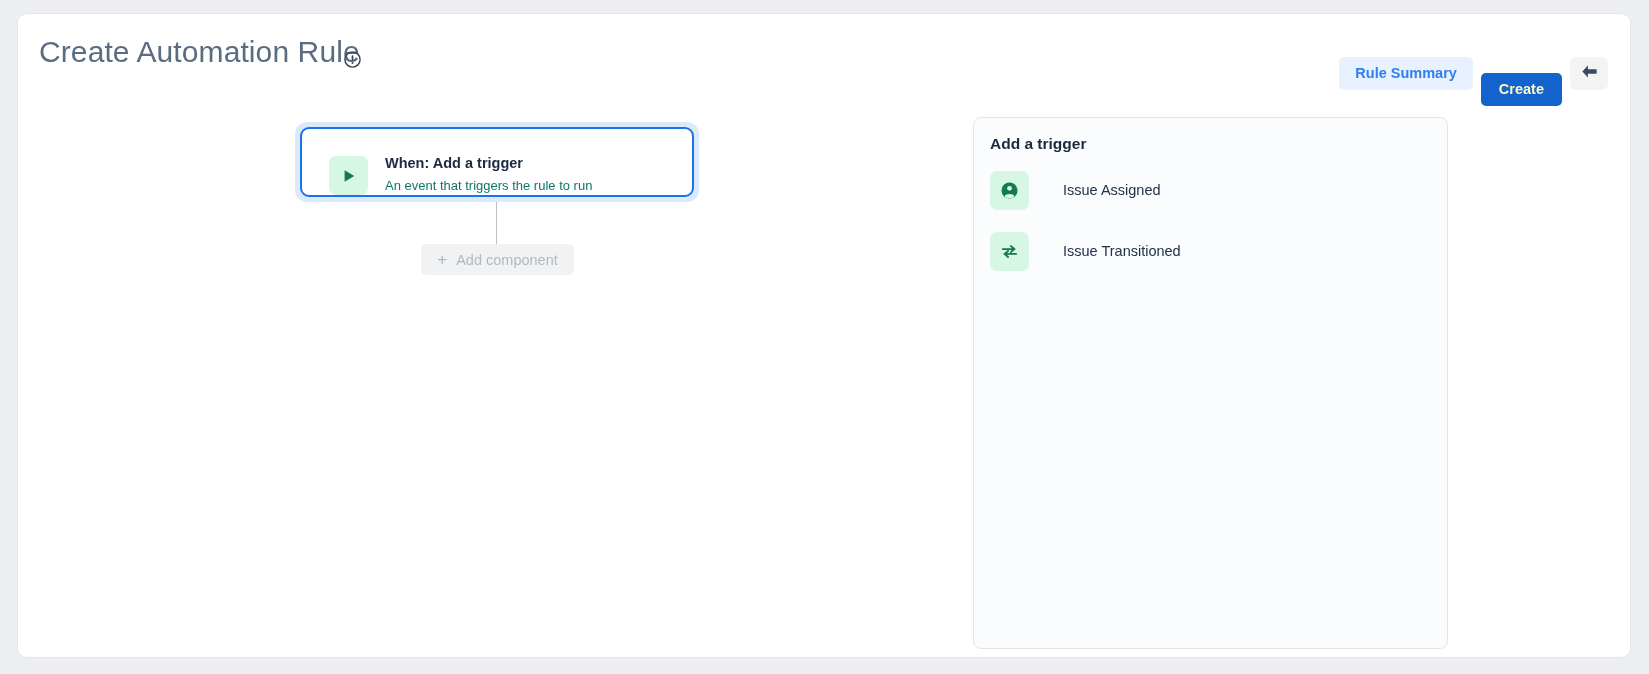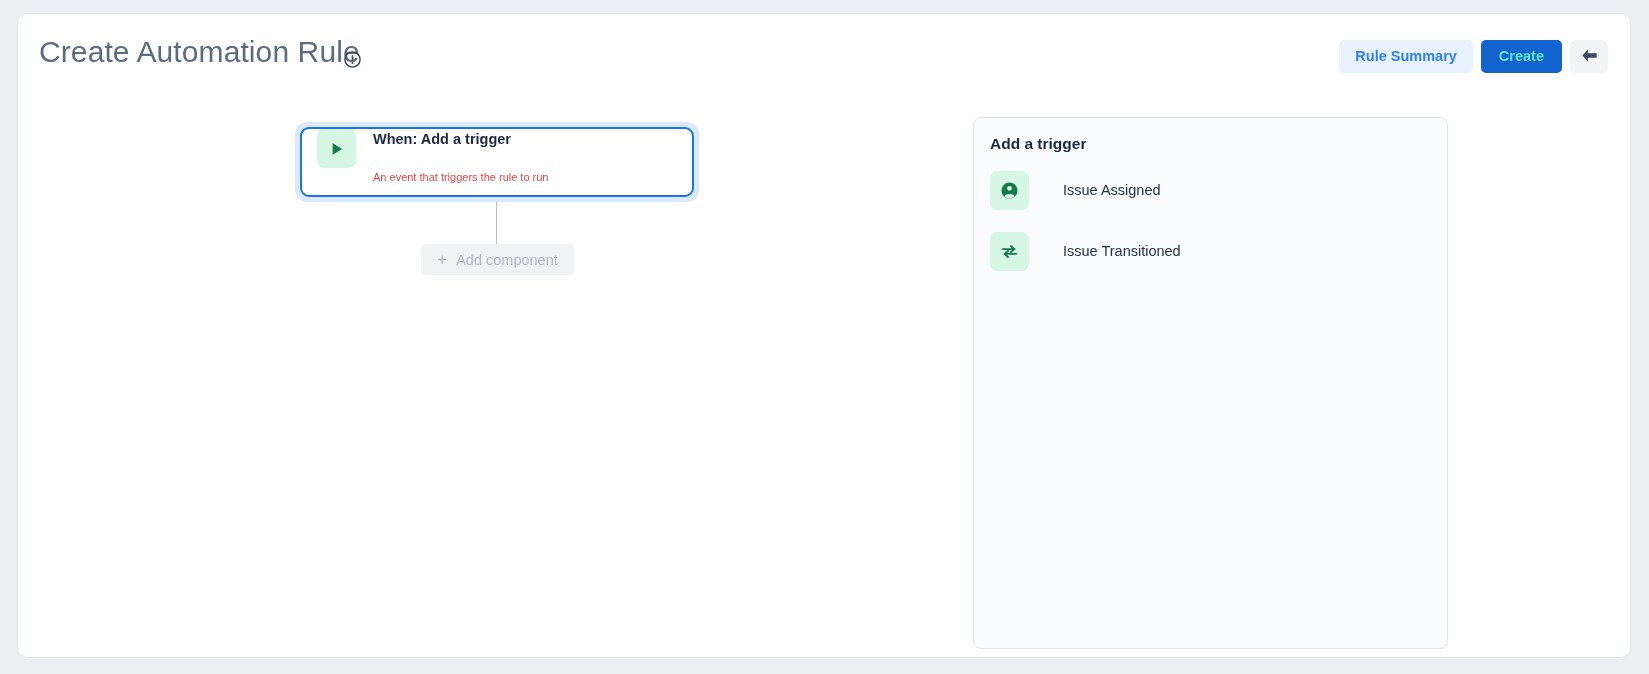--- a/index.html
+++ b/index.html
@@ -69,31 +69,32 @@
     border-radius: 5px;
     padding: 0 16px;
     height: 33px;
     line-height: 33px;
     cursor: pointer;
     white-space: nowrap;
     font-family: "Liberation Sans", sans-serif;
   }
   .btn-create {
     background: #1263cd;
-    color: #5eead4;
+    color: #fef9c3;
     font-size: 14.5px;
     font-weight: bold;
     border: none;
     border-radius: 5px;
     padding: 0 18px;
     height: 33px;
     line-height: 33px;
     cursor: pointer;
     white-space: nowrap;
     font-family: "Liberation Sans", sans-serif;
+    margin-top: 33px;
   }
   .btn-back {
     background: #f1f3f5;
     border: none;
     border-radius: 6px;
     width: 38px;
     height: 33px;
     display: flex;
     align-items: center;
     justify-content: center;
@@ -120,22 +121,22 @@
     box-sizing: border-box;
   }
   .trigger-card {
     width: 100%;
     height: 100%;
     background: #ffffff;
     border: 2px solid #1a73e8;
     border-radius: 9px;
     box-sizing: border-box;
     display: flex;
-    align-items: flex-start;
-    padding-left: 15px;
+    align-items: flex-end;
+    padding-left: 27px;
     cursor: pointer;
   }
   .green-icon-box {
     width: 39px;
     height: 39px;
     min-width: 39px;
     background: #d5f7e3;
     border-radius: 7px;
     display: flex;
     align-items: center;
@@ -147,24 +148,24 @@
     flex-direction: column;
     justify-content: center;
   }
   .trigger-title {
     font-size: 14.5px;
     font-weight: 600;
     color: #1b2a41;
     line-height: 20px;
   }
   .trigger-sub {
-    font-size: 11px;
-    color: #ef4444;
+    font-size: 13px;
+    color: #0f766e;
     line-height: 19px;
-    margin-top: 19px;
+    margin-top: 3px;
   }
   .connector {
     position: absolute;
     left: 478px;
     top: 100px;
     width: 1px;
     height: 52px;
     background: #b9bfc7;
   }
   .add-component {

